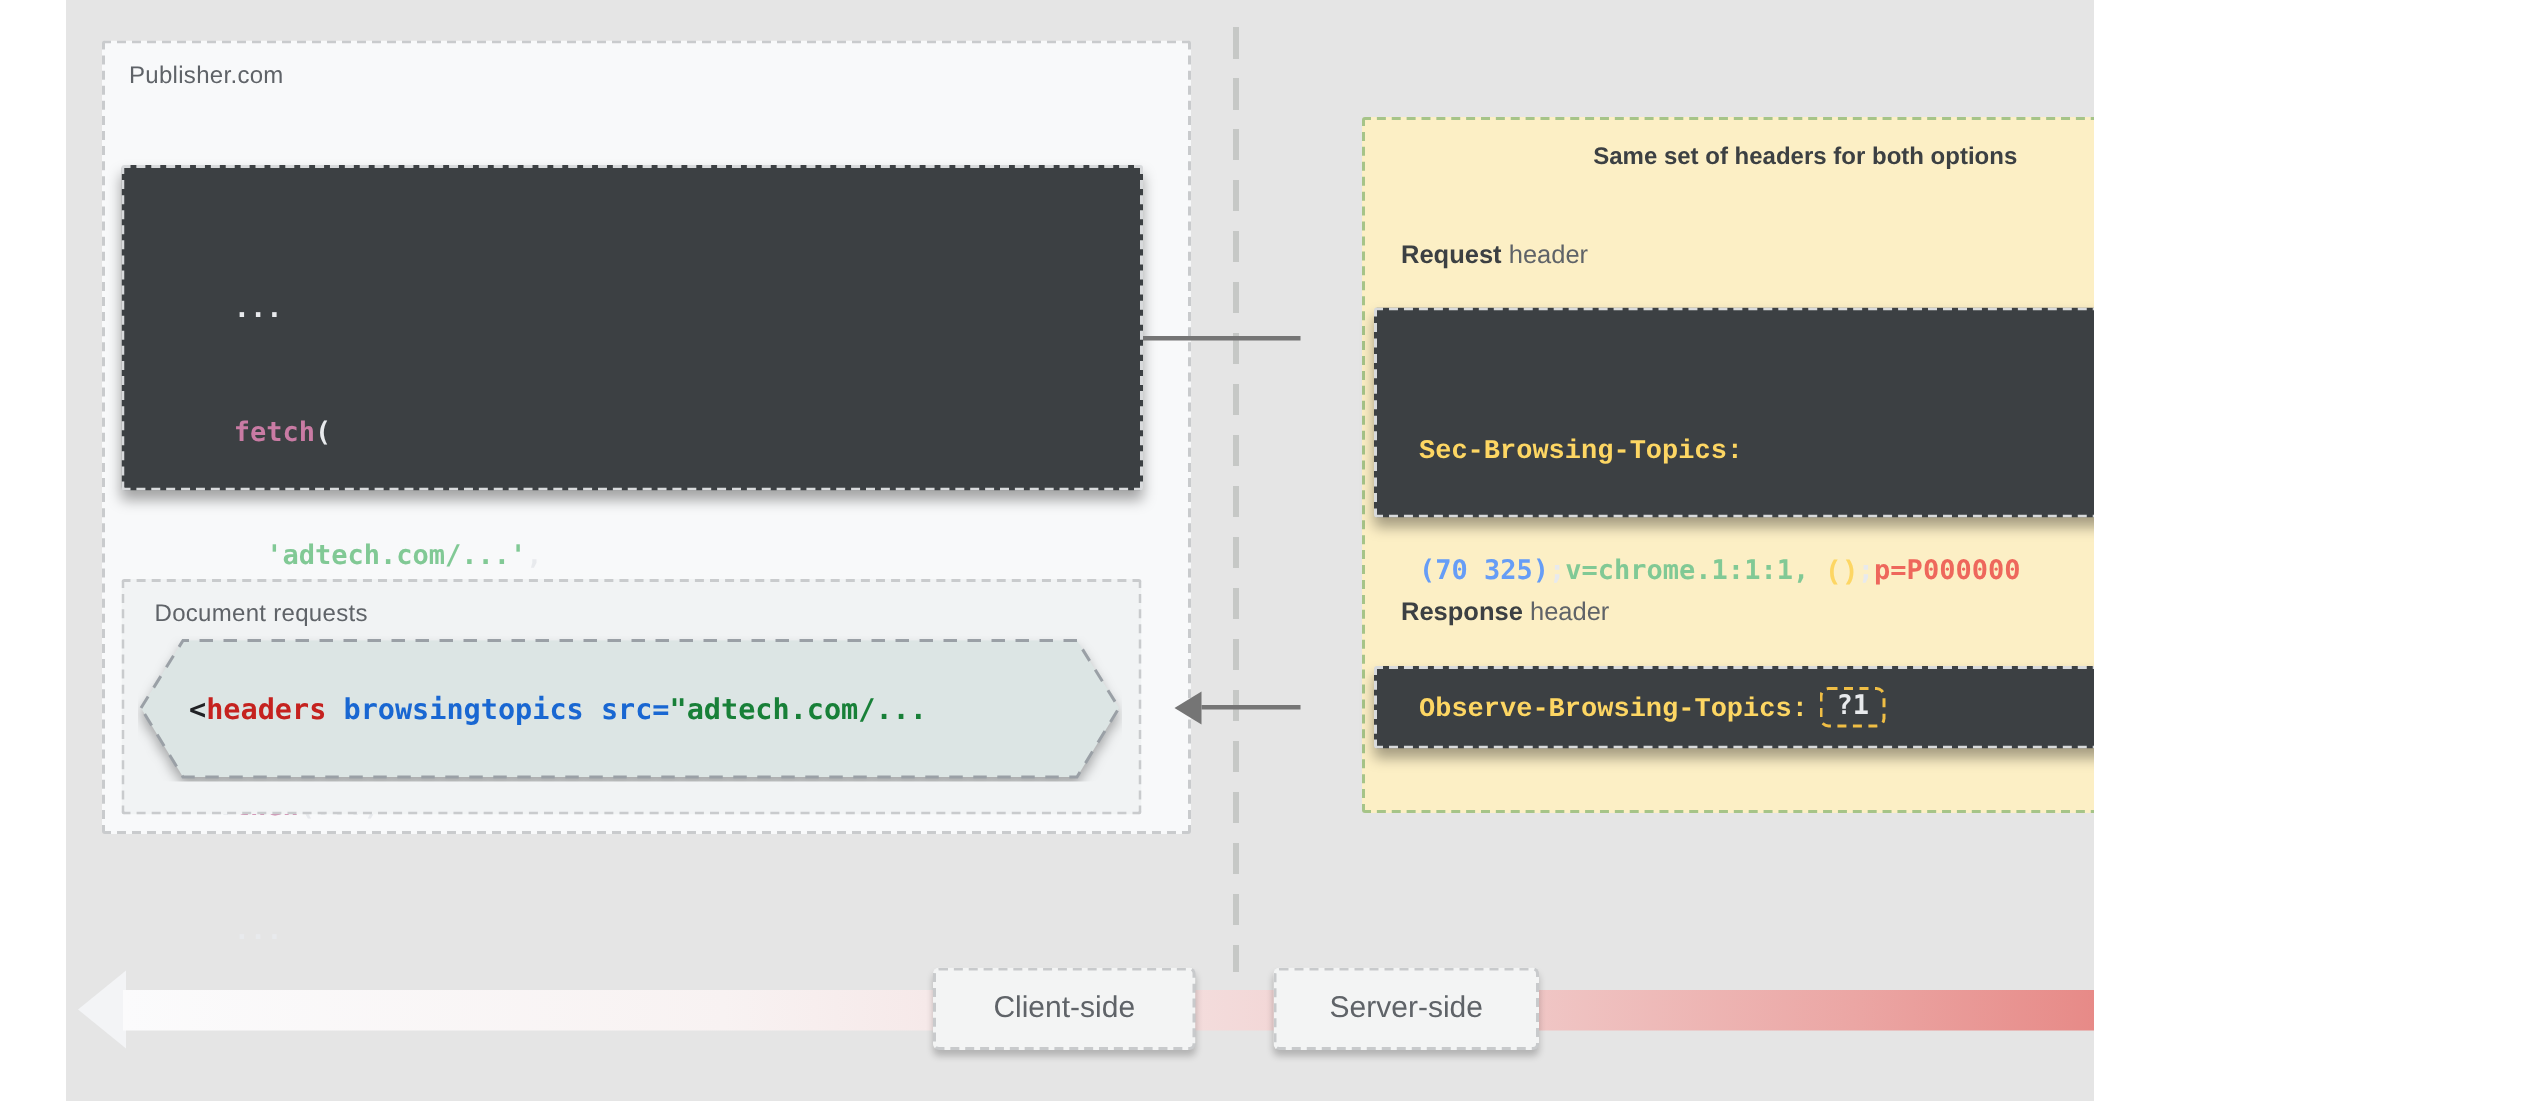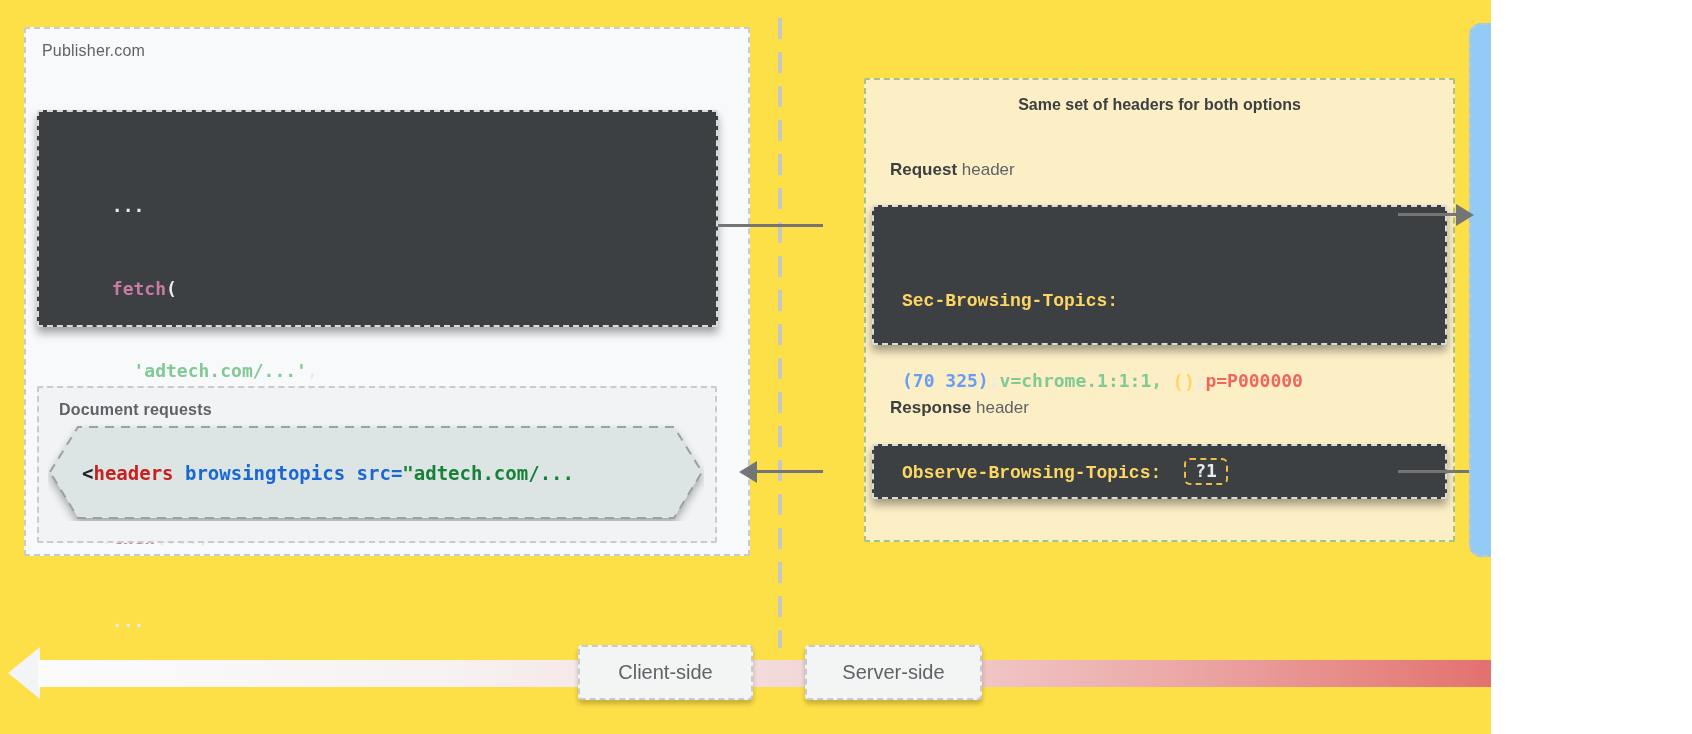--- a/index.html
+++ b/index.html
@@ -1,23 +1,24 @@
 <!DOCTYPE html>
 <html><head>
 <meta charset="utf-8">
 <style>
   * { margin: 0; padding: 0; box-sizing: border-box; }
   html,body { background: #ffffff; }
   #stage {
     position: relative;
-    width: 1491px;
+    width: 1352px;
     height: 734px;
-    background: #fde047;
+    background: #e5e5e5;
     font-family: "Liberation Sans", sans-serif;
     overflow: hidden;
+    margin-left: 44px;
   }
   .panel-label { font-size: 16px; color: #5F6368; letter-spacing: .2px; }
 
   
   #publisher-box {
     position: absolute; left: 24px; top: 27px; width: 726px; height: 529px;
     background: #F8F9FA; border: 2px dashed #C9CBCD; border-radius: 2px;
   }
   #publisher-label { position: absolute; left: 16px; top: 13px; }
 
@@ -34,21 +35,21 @@
     position: absolute; left: 37px; top: 110px; width: 681px; height: 217px;
     padding: 25px 0 0 62px;
     font-size: 18px; line-height: 27.5px;
     white-space: pre;
   }
 
   #doc-requests-box {
     position: absolute; left: 37px; top: 386px; width: 680px; height: 157px;
     background: #F1F3F4; border: 2px dashed #C9CBCD; border-radius: 2px;
   }
-  #doc-requests-label { position: absolute; left: 20px; top: 13px; font-weight: bold; }
+  #doc-requests-label { position: absolute; left: 20px; top: 13px; }
 
   #iframe-hex-wrap { position: absolute; left: 48px; top: 424px; width: 656px; height: 97px; }
   #iframe-hex-wrap svg { position: absolute; left: 0; top: 0; }
   #iframe-code {
     position: absolute; left: 34px; top: 0; height: 97px; width: 600px;
     display: flex; align-items: center;
     font-family: "DejaVu Sans Mono", monospace; font-weight: 700;
     font-size: 19px; white-space: pre;
   }
 
@@ -74,21 +75,21 @@
 
   #request-block {
     position: absolute; left: 6px; top: 125px; width: 575px; height: 140px;
     padding: 40px 0 0 28px; font-size: 18px; white-space: pre;
   }
   #request-block .code-line { margin-bottom: 17px; }
 
   #response-block {
     position: absolute; left: 6px; top: 364px; width: 575px; height: 55px;
     display: flex; align-items: center; padding-left: 28px;
-    font-size: 18px; white-space: pre; gap: 15px;
+    font-size: 18px; white-space: pre;
   }
   #observe-badge {
     display: inline-block; margin-left: 8px; padding: 0px 9px 2px 9px;
     border: 2px dashed #F0BE45; border-radius: 6px; color: #E8EAED;
   }
 
   
   #adtech-box {
     position: absolute; left: 1469px; top: 23px; width: 201px; height: 534px;
     background: #93CBF7; border: 2px dashed #C3C7CB; border-radius: 12px;

